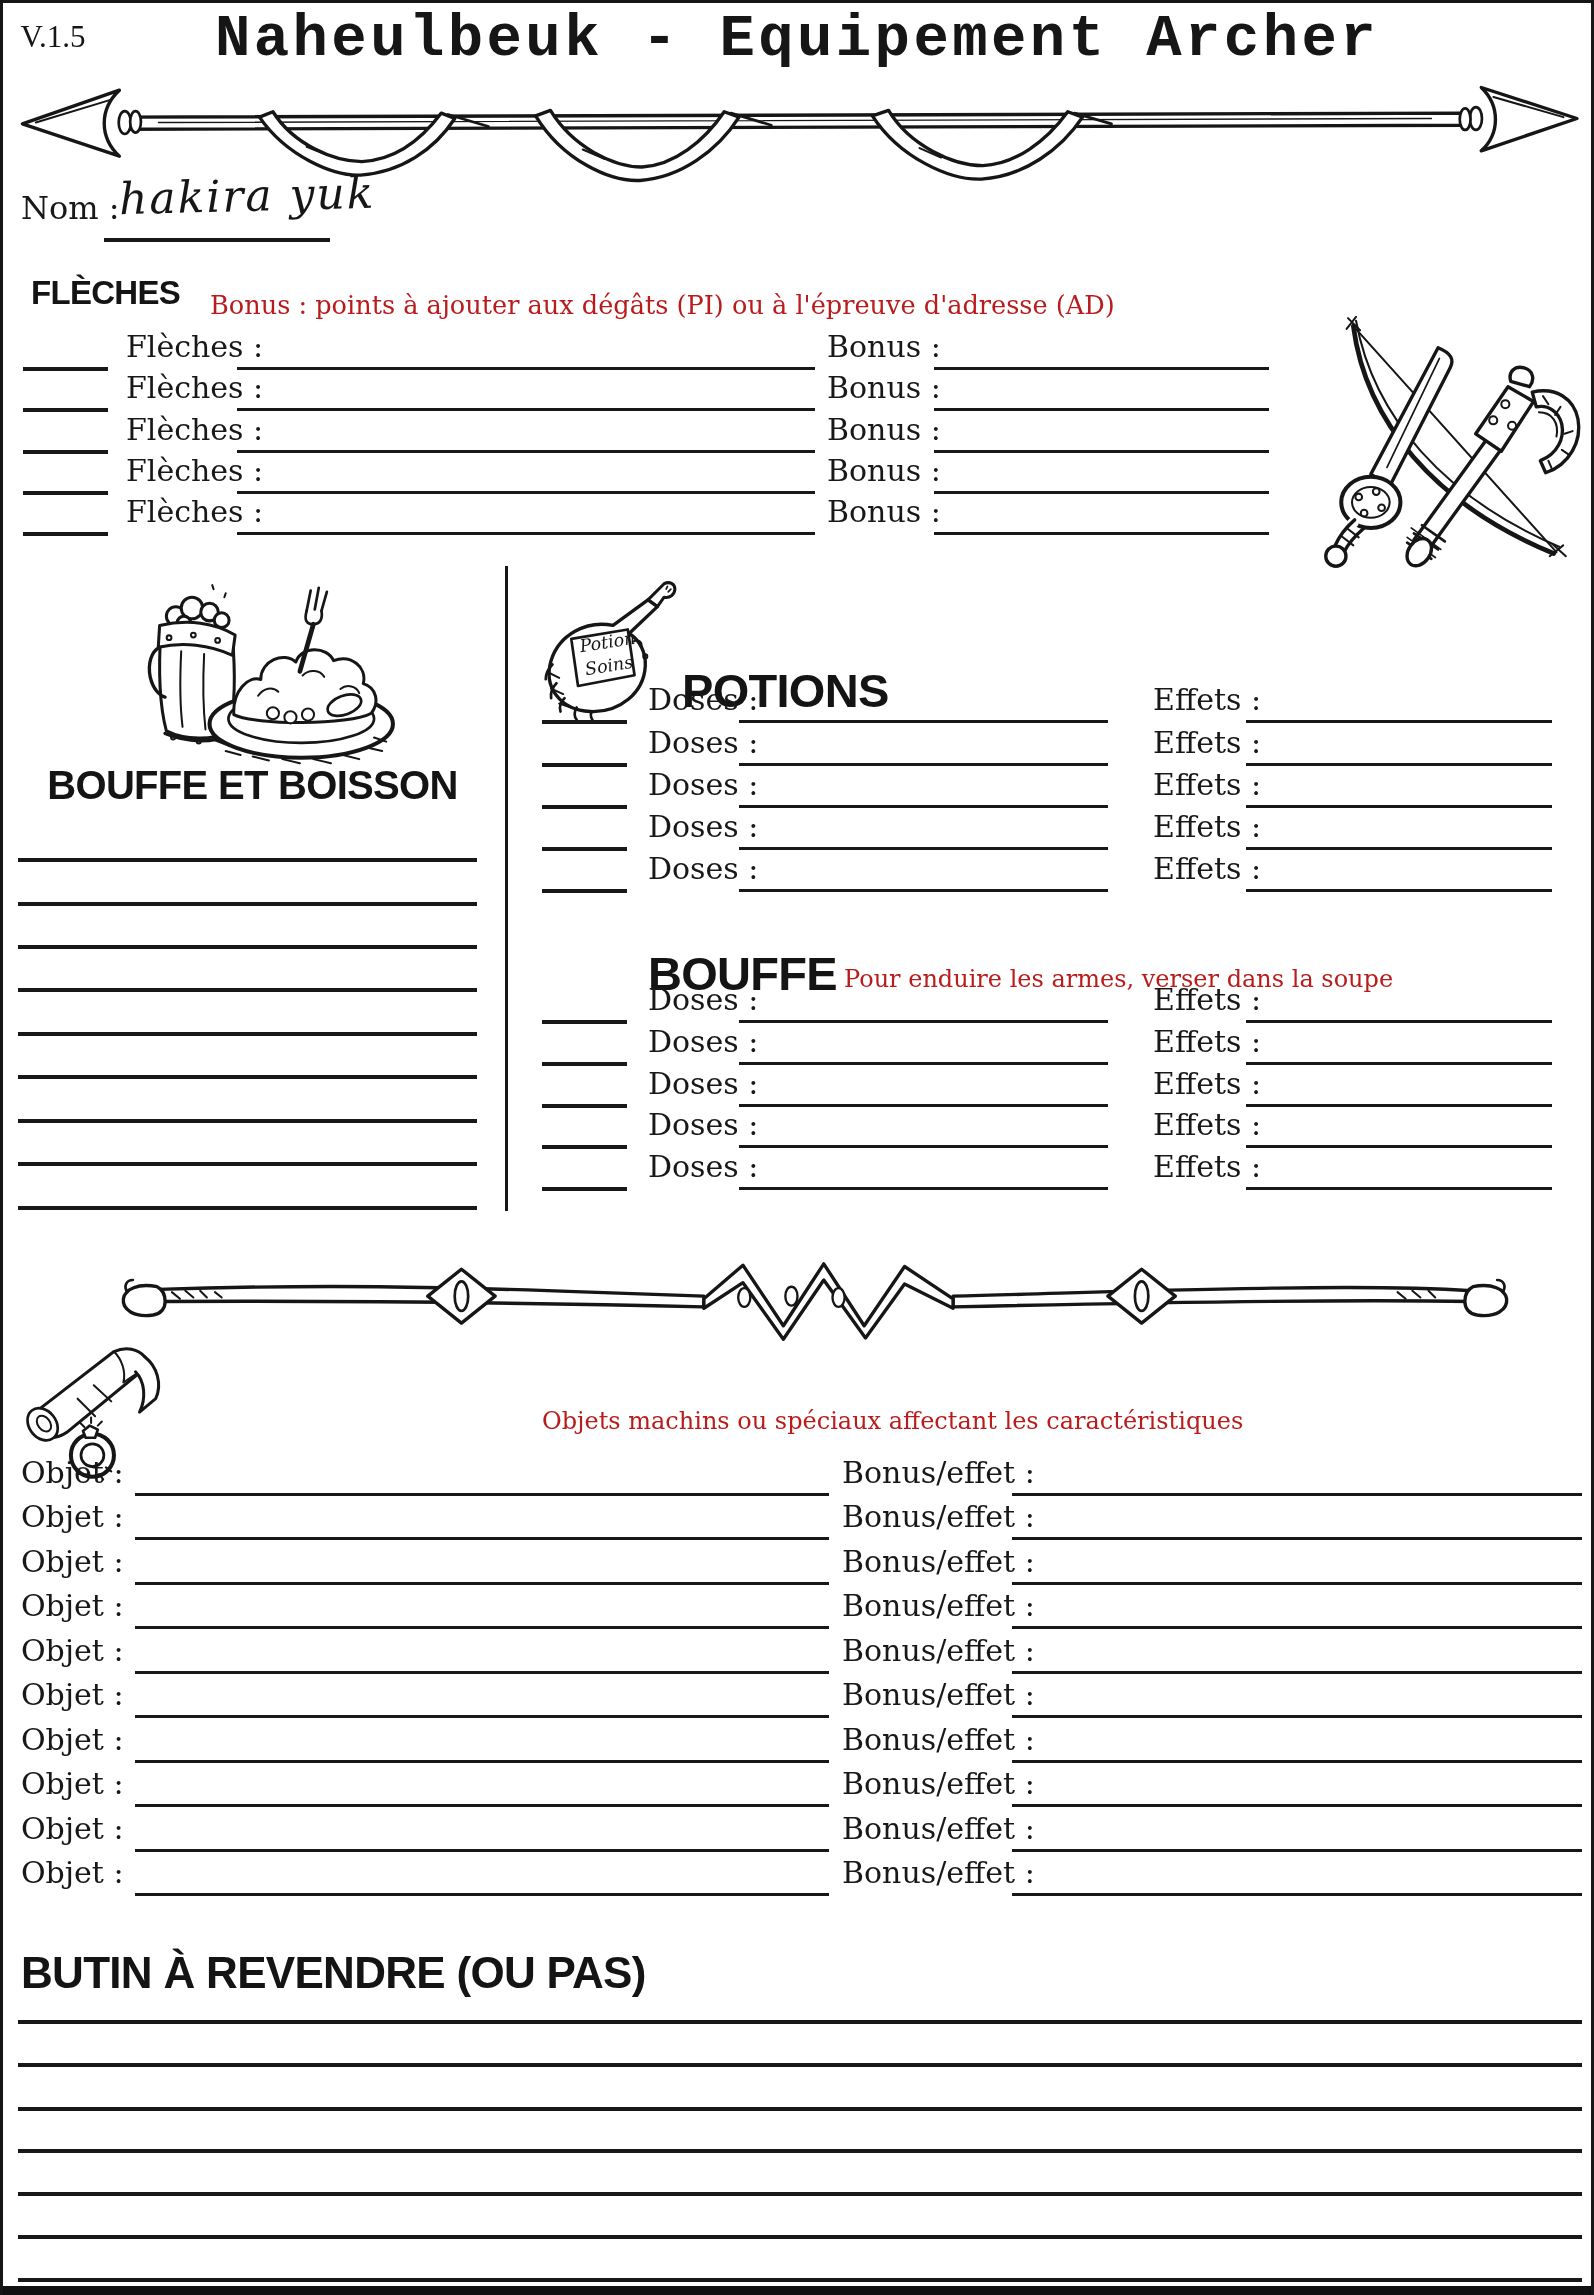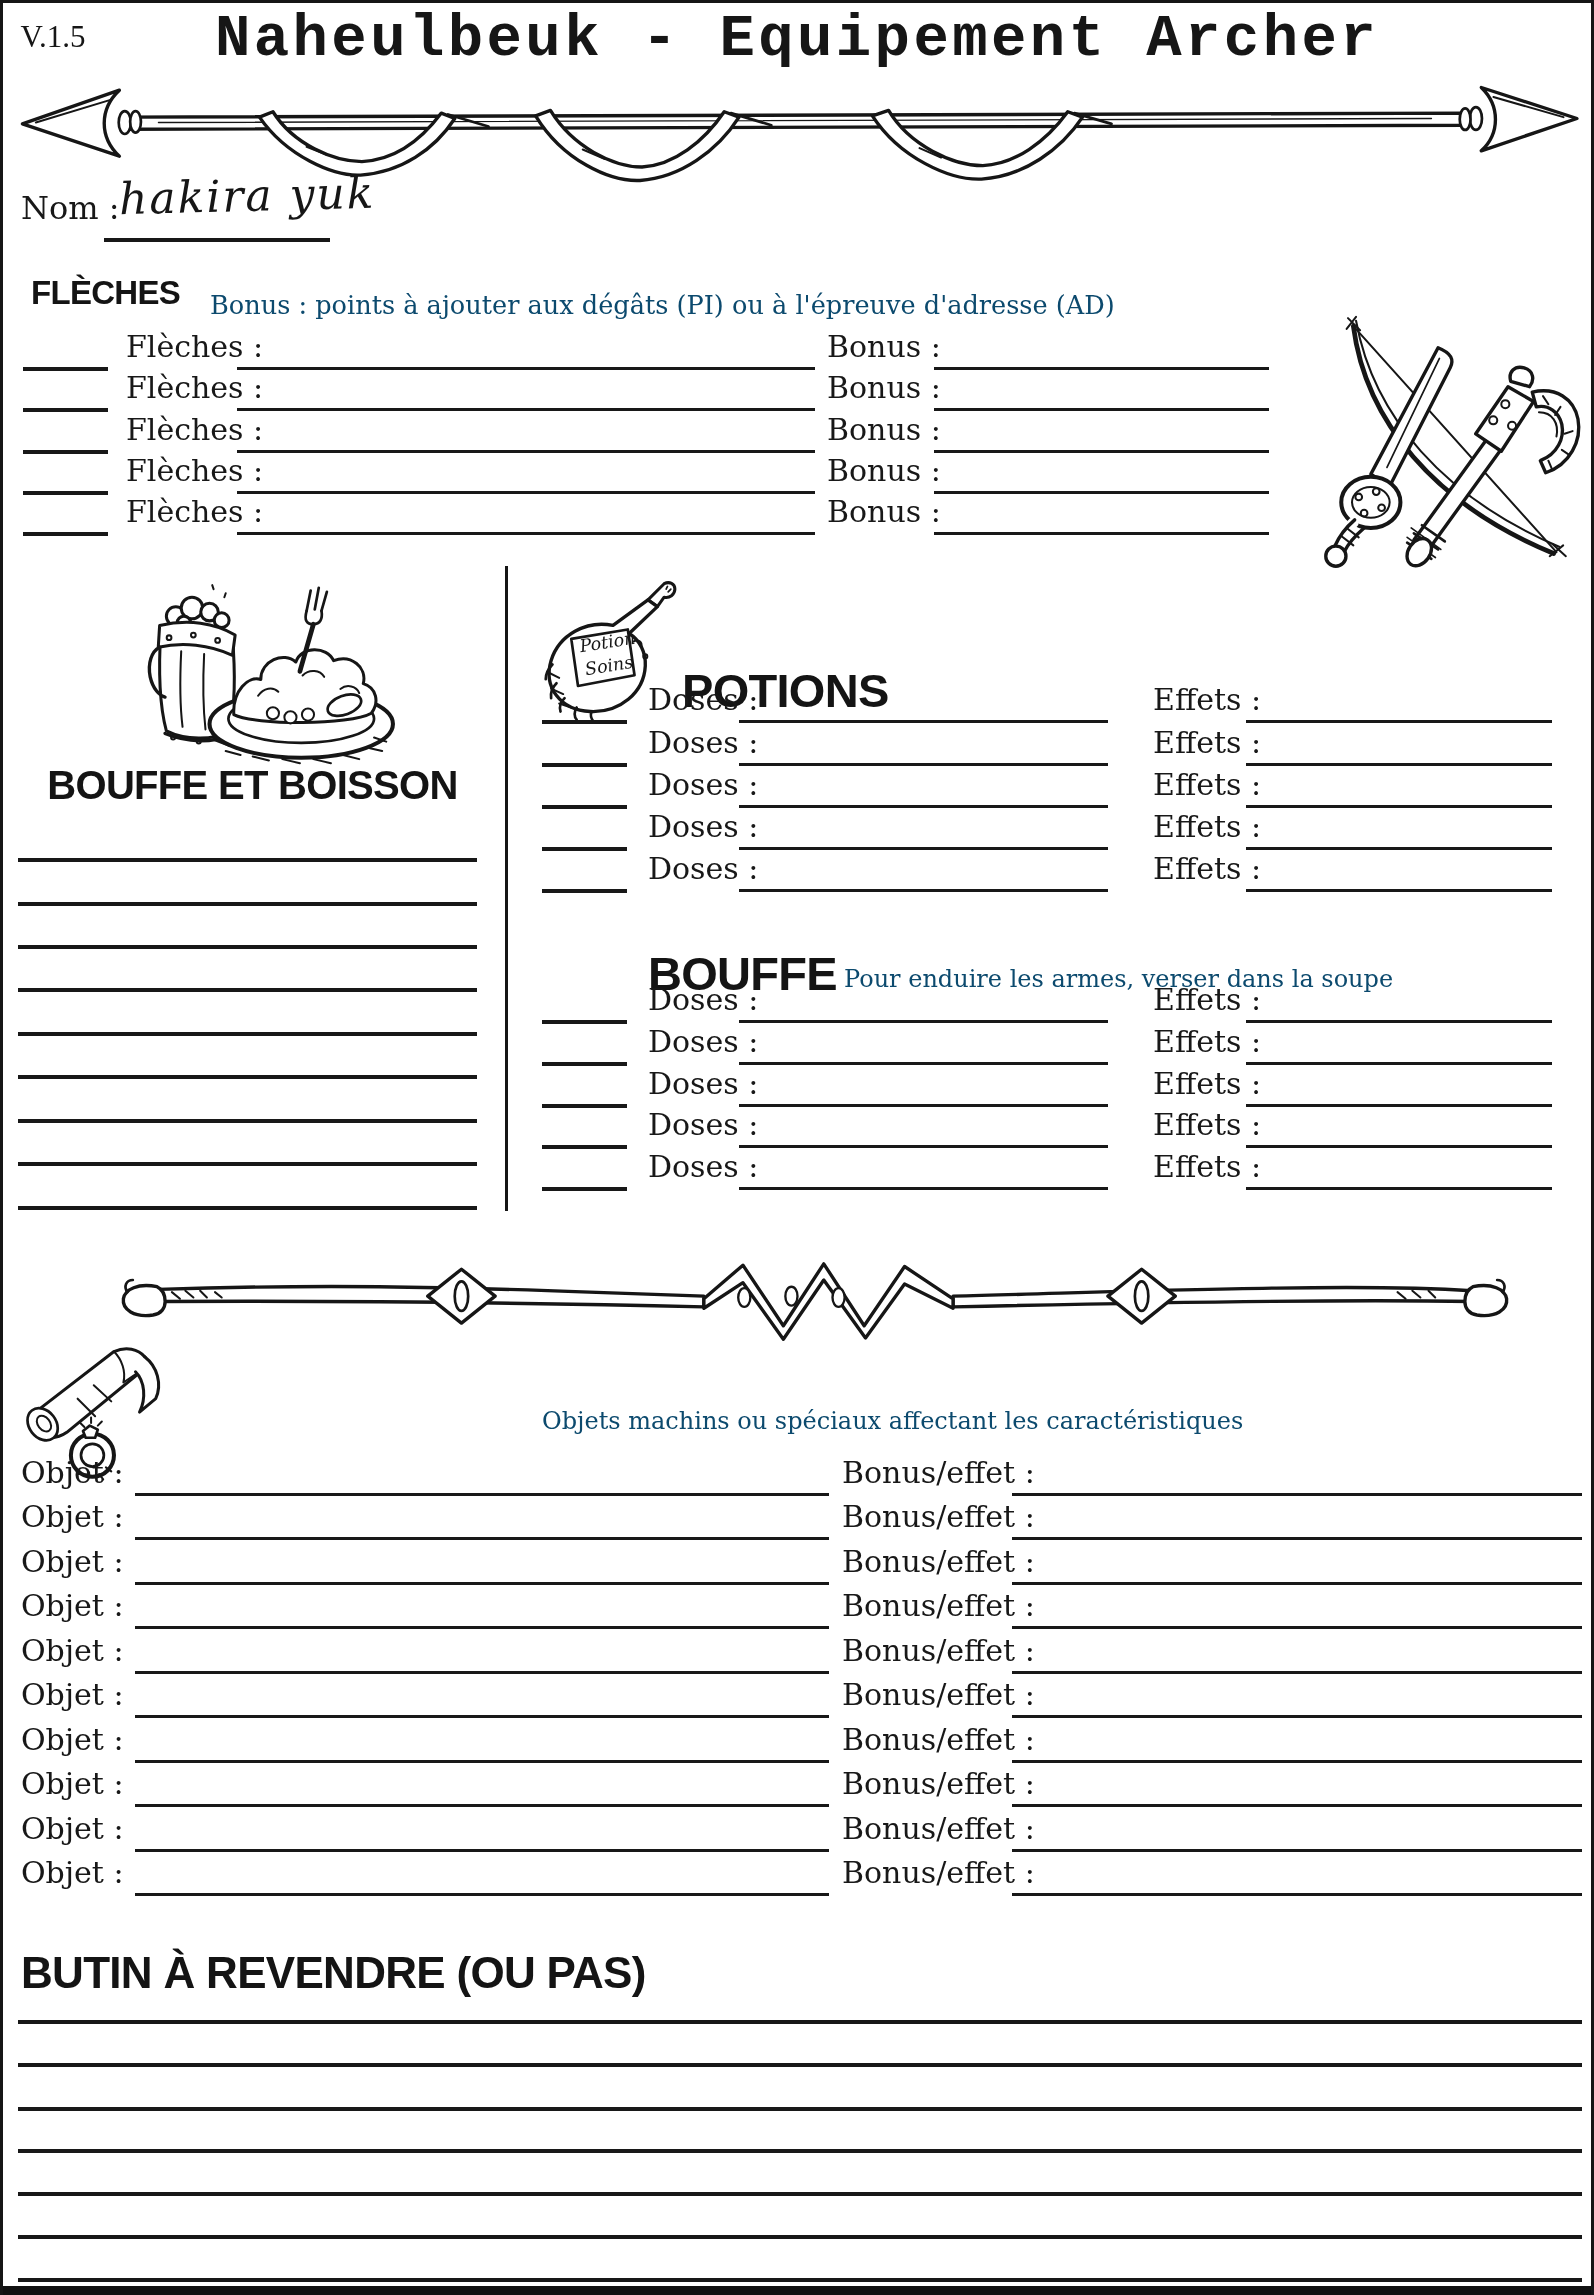--- a/index.html
+++ b/index.html
@@ -19,21 +19,21 @@
   .version{position:absolute;left:17.5px;top:16px;font-size:31px;font-family:Liberation Serif, serif;}
   .title{
     position:absolute;left:0;right:0;top:2.7px;text-align:center;
     font-family:Liberation Mono, monospace;font-weight:600;font-size:59px;
     letter-spacing:3.4px;white-space:nowrap;
   }
   .h{
     position:absolute;font-family:"Liberation Sans",sans-serif;font-weight:bold;
     white-space:nowrap;letter-spacing:-0.7px;color:#141414;
   }
-  .sub{position:absolute;font-family:"DejaVu Serif",serif;white-space:nowrap;color:#0c4a6e;}
+  .sub{position:absolute;font-family:"DejaVu Serif",serif;white-space:nowrap;color:#b91c1c;}
   .lab{position:absolute;font-family:"DejaVu Serif",serif;font-size:30px;white-space:nowrap;color:#181818;}
   .ln{position:absolute;background:#181818;height:2.7px;}
   .stub{height:4px;}
   .thick{height:4px;}
   .row{position:absolute;left:0;width:100%;height:0;}
   .row .lab{top:-38px;}
   .vdiv{position:absolute;width:3.4px;background:#161616;}
   .hand{
     position:absolute;font-family:"DejaVu Serif",serif;font-style:italic;
     font-size:44px;letter-spacing:2px;transform:rotate(-1.5deg);white-space:nowrap;

